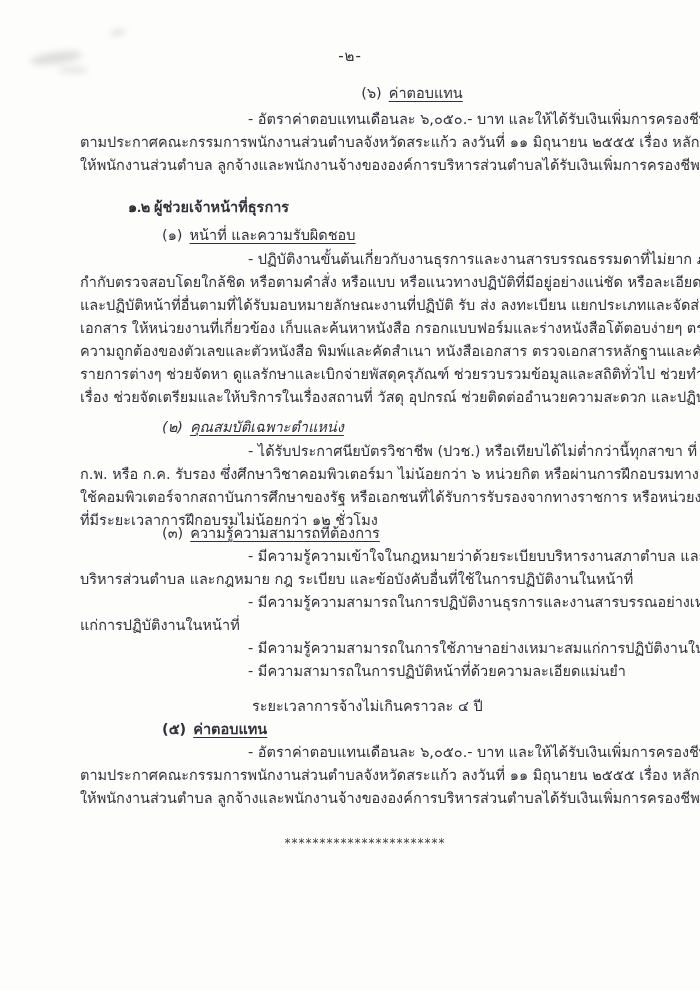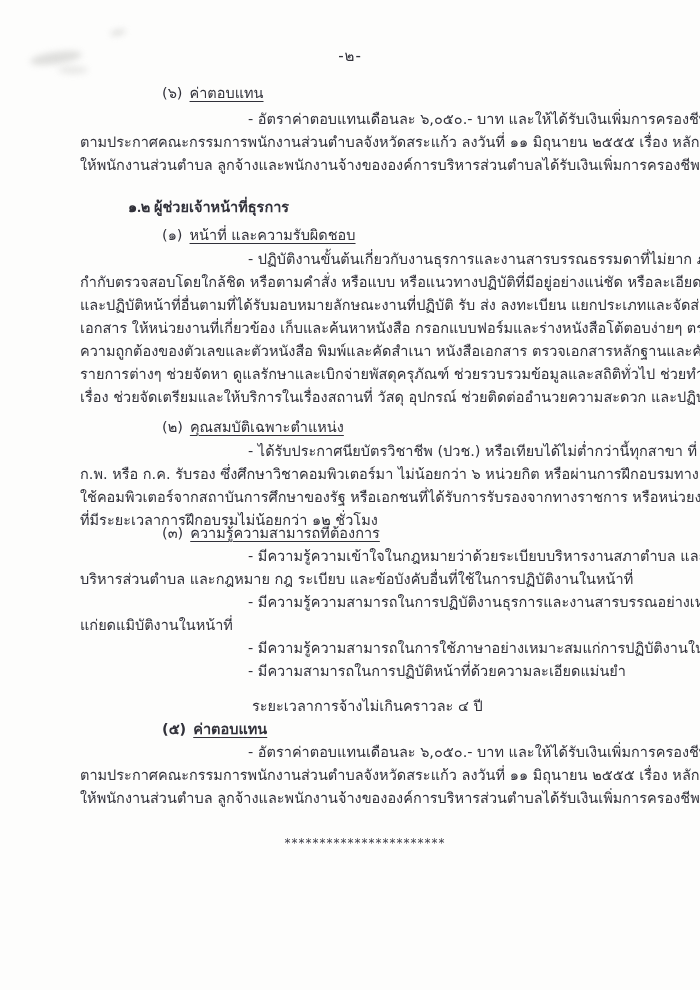--- a/index.html
+++ b/index.html
@@ -64,21 +64,21 @@
 <body>
 
 <div class="page">
 
   <div class="smudge s1"></div>
   <div class="smudge s2"></div>
   <div class="smudge s3"></div>
 
   <div class="pageno">-๒-</div>
 
-  <div class="abs heading indent-heading" style="top:82px;">
+  <div class="abs heading indent-heading" style="top:82px;text-align:center;">
     <span class="num">(๖)</span><span class="title">ค่าตอบแทน</span>
   </div>
   <div class="abs para" style="top:108px;">
       <div class="line bullet">- อัตราค่าตอบแทนเดือนละ ๖,๐๕๐.- บาท และให้ได้รับเงินเพิ่มการครองชีพชั่วคราว</div>
       <div class="line">ตามประกาศคณะกรรมการพนักงานส่วนตำบลจังหวัดสระแก้ว ลงวันที่ ๑๑ มิถุนายน ๒๕๕๕ เรื่อง หลักเกณฑ์การ</div>
       <div class="line">ให้พนักงานส่วนตำบล ลูกจ้างและพนักงานจ้างขององค์การบริหารส่วนตำบลได้รับเงินเพิ่มการครองชีพชั่วคราว</div>
     </div>
 
   <div class="abs subhead" style="top:196px;">๑.๒ ผู้ช่วยเจ้าหน้าที่ธุรการ</div>
 
@@ -88,38 +88,38 @@
   <div class="abs para" style="top:248px;">
       <div class="line bullet">- ปฏิบัติงานขั้นต้นเกี่ยวกับงานธุรการและงานสารบรรณธรรมดาที่ไม่ยาก ภายใต้การ</div>
       <div class="line">กำกับตรวจสอบโดยใกล้ชิด หรือตามคำสั่ง หรือแบบ หรือแนวทางปฏิบัติที่มีอยู่อย่างแน่ชัด หรือละเอียดถี่ถ้วน</div>
       <div class="line">และปฏิบัติหน้าที่อื่นตามที่ได้รับมอบหมายลักษณะงานที่ปฏิบัติ รับ ส่ง ลงทะเบียน แยกประเภทและจัดส่งหนังสือ</div>
       <div class="line">เอกสาร ให้หน่วยงานที่เกี่ยวข้อง เก็บและค้นหาหนังสือ กรอกแบบฟอร์มและร่างหนังสือโต้ตอบง่ายๆ ตรวจทาน</div>
       <div class="line">ความถูกต้องของตัวเลขและตัวหนังสือ พิมพ์และคัดสำเนา หนังสือเอกสาร ตรวจเอกสารหลักฐานและคัดลอกลง</div>
       <div class="line">รายการต่างๆ ช่วยจัดหา ดูแลรักษาและเบิกจ่ายพัสดุครุภัณฑ์ ช่วยรวบรวมข้อมูลและสถิติทั่วไป ช่วยทำบันทึก ย่อ</div>
       <div class="line">เรื่อง ช่วยจัดเตรียมและให้บริการในเรื่องสถานที่ วัสดุ อุปกรณ์ ช่วยติดต่ออำนวยความสะดวก และปฏิบัติหน้าที่</div>
     </div>
 
-  <div class="abs heading indent-heading" style="top:416px;">
+  <div class="abs heading indent-heading" style="top:416px;font-style:italic;">
     <span class="num">(๒)</span><span class="title">คุณสมบัติเฉพาะตำแหน่ง</span>
   </div>
   <div class="abs para" style="top:440px;">
       <div class="line bullet">- ได้รับประกาศนียบัตรวิชาชีพ (ปวช.) หรือเทียบได้ไม่ต่ำกว่านี้ทุกสาขา ที่ ก.อบต.</div>
       <div class="line">ก.พ. หรือ ก.ค. รับรอง ซึ่งศึกษาวิชาคอมพิวเตอร์มา ไม่น้อยกว่า ๖ หน่วยกิต หรือผ่านการฝึกอบรมทางด้านการ</div>
       <div class="line">ใช้คอมพิวเตอร์จากสถาบันการศึกษาของรัฐ หรือเอกชนที่ได้รับการรับรองจากทางราชการ หรือหน่วยงานของรัฐ</div>
       <div class="line">ที่มีระยะเวลาการฝึกอบรมไม่น้อยกว่า ๑๒ ชั่วโมง</div>
     </div>
 
   <div class="abs heading indent-heading" style="top:522px;">
     <span class="num">(๓)</span><span class="title">ความรู้ความสามารถที่ต้องการ</span>
   </div>
   <div class="abs para" style="top:545px;">
       <div class="line bullet">- มีความรู้ความเข้าใจในกฎหมายว่าด้วยระเบียบบริหารงานสภาตำบล และองค์การ</div>
       <div class="line">บริหารส่วนตำบล และกฎหมาย กฎ ระเบียบ และข้อบังคับอื่นที่ใช้ในการปฏิบัติงานในหน้าที่</div>
       <div class="line bullet">- มีความรู้ความสามารถในการปฏิบัติงานธุรการและงานสารบรรณอย่างเหมาะสม</div>
-      <div class="line">แก่ยดแมิบัติงานในหน้าที่</div>
+      <div class="line">แก่การปฏิบัติงานในหน้าที่</div>
       <div class="line bullet">- มีความรู้ความสามารถในการใช้ภาษาอย่างเหมาะสมแก่การปฏิบัติงานในหน้าที่</div>
       <div class="line bullet">- มีความสามารถในการปฏิบัติหน้าที่ด้วยความละเอียดแม่นยำ</div>
     </div>
 
   <div class="abs para plain-indent" style="top:695px;">
       <div class="line">ระยะเวลาการจ้างไม่เกินคราวละ ๔ ปี</div>
     </div>
 
   <div class="abs heading indent-heading" style="top:718px;font-weight:bold;">
     <span class="num">(๕)</span><span class="title">ค่าตอบแทน</span>

